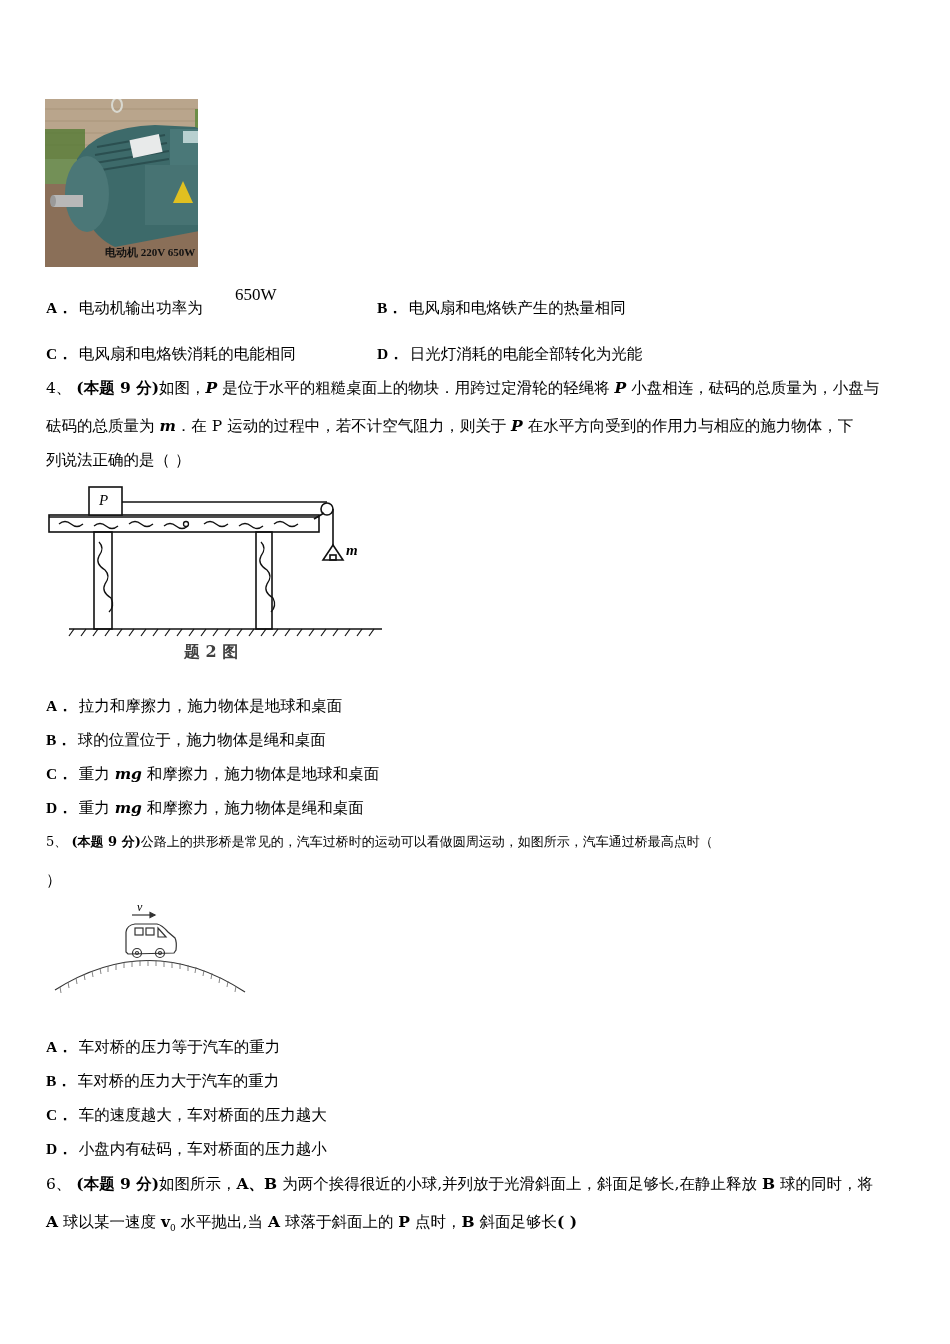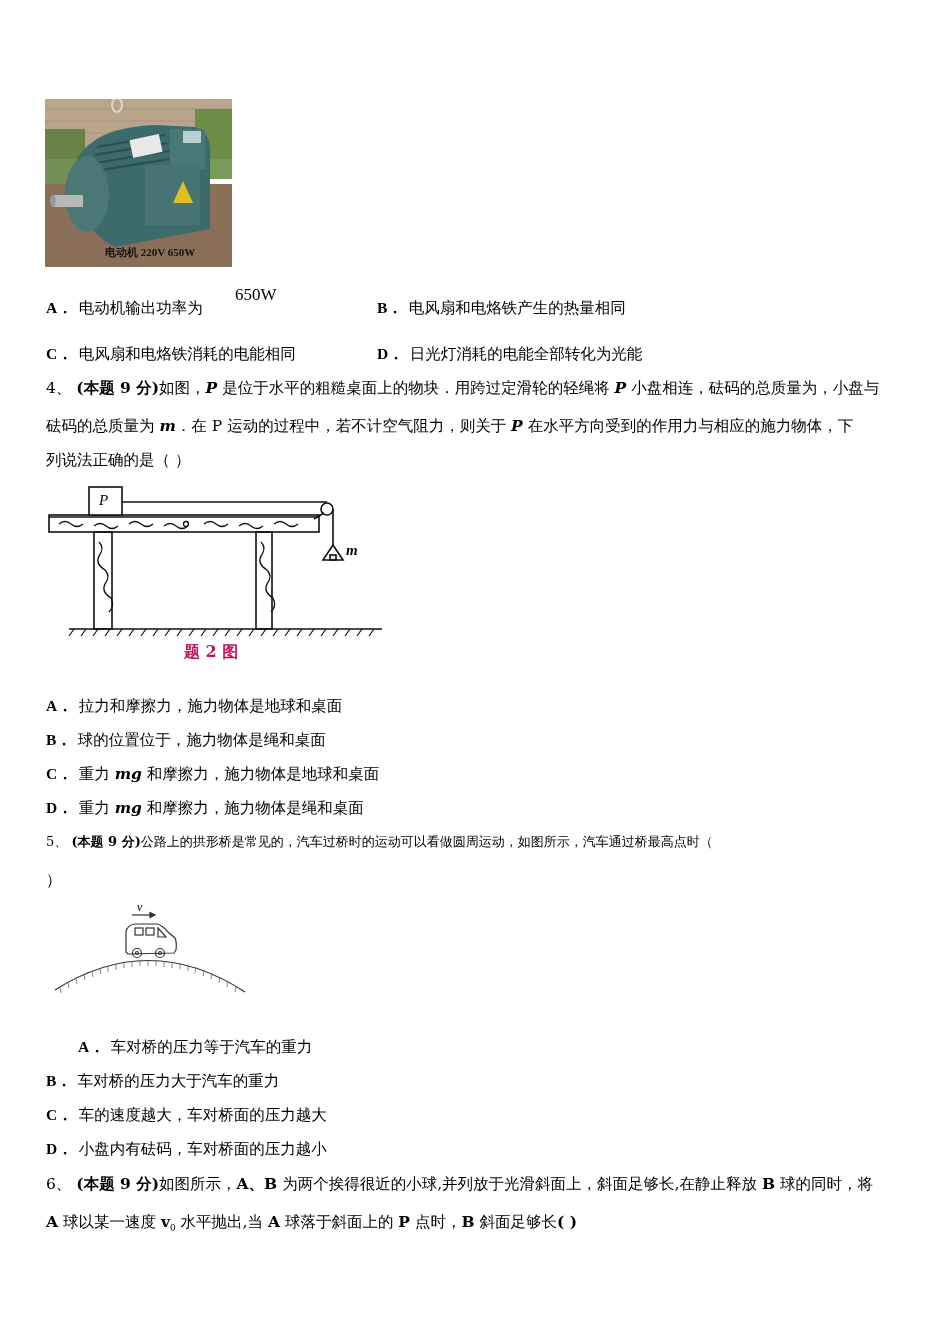--- a/index.html
+++ b/index.html
@@ -4,21 +4,21 @@
 <style>
   html, body { margin: 0; padding: 0; background: #ffffff; }
   body { width: 950px; height: 1344px; position: relative; overflow: hidden;
          font-family: "DejaVu Serif", "Liberation Serif", serif; color: #000; }
   .abs { position: absolute; }
   .line { position: absolute; left: 46px; font-size: 15.5px; line-height: 20px; white-space: nowrap; }
   .b { font-weight: bold; }
   .it { font-style: italic; font-weight: bold; }
   .opt-label { font-weight: bold; font-family: "Liberation Serif", serif; margin-right: 6px; }
   .sup650 { position: absolute; font-family: "Liberation Serif", serif; font-size: 17px; }
-  .motor { left: 45px; top: 99px; width: 187px; height: 168px; overflow: hidden; }
+  .motor { left: 45px; top: 99px; width: 153px; height: 168px; overflow: hidden; }
   .motor-caption { position: absolute; left: 60px; top: 146px; font-size: 11px; font-weight: bold;
                    font-family: "Liberation Serif", serif; color: #111; white-space: nowrap; }
   sub { font-size: 9px; }
 </style>
 </head>
 <body>
 
 <div class="abs motor">
   <svg width="187" height="168" viewBox="0 0 187 168">
     <rect x="0" y="0" width="187" height="60" fill="#b9a58c"></rect>
@@ -128,21 +128,21 @@
       <line x1="270" y1="147" x2="265" y2="154"></line>
         <line x1="282" y1="147" x2="277" y2="154"></line>
       <line x1="294" y1="147" x2="289" y2="154"></line>
         <line x1="306" y1="147" x2="301" y2="154"></line>
       <line x1="318" y1="147" x2="313" y2="154"></line>
         <line x1="330" y1="147" x2="325" y2="154"></line>
     </g>
   </svg>
   <span class="abs" style="left:55px; top:10px; font-style:italic; font-size:15px; font-family:'Liberation Serif',serif;">P</span>
   <span class="abs" style="left:302px; top:60px; font-style:italic; font-weight:bold; font-size:15px; font-family:'Liberation Serif',serif;">m</span>
-  <span class="abs" style="left:140px; top:160px; font-size:16px; font-weight:bold; color:#be185d;">题 2 图</span>
+  <span class="abs" style="left:140px; top:160px; font-size:16px; font-weight:bold; color:#404040;">题 2 图</span>
 </div>
 
 <div class="line" style="top:696px;">
   <span class="opt-label">A．</span><span>拉力和摩擦力，施力物体是地球和桌面</span>
 </div>
 <div class="line" style="top:730px;">
   <span class="opt-label">B．</span><span>球的位置位于，施力物体是绳和桌面</span>
 </div>
 <div class="line" style="top:764px;">
   <span class="opt-label">C．</span><span>重力 </span><span class="it">mg</span><span> 和摩擦力，施力物体是地球和桌面</span>
@@ -196,21 +196,21 @@
       <line x1="154" y1="70" x2="153" y2="76"></line>
         <line x1="162" y1="73" x2="161" y2="79"></line>
       <line x1="170" y1="77" x2="169" y2="83"></line>
         <line x1="178" y1="81" x2="177" y2="87"></line>
       <line x1="186" y1="86" x2="185" y2="92"></line>
     </g>
   </svg>
   <span class="abs" style="left:87px; top:0px; font-style:italic; font-size:12px; font-family:'Liberation Serif',serif;">v</span>
 </div>
 
-<div class="line" style="top:1037px;margin-left:32px;">
+<div class="line" style="top:1037px;">
   <span class="opt-label">A．</span><span>车对桥的压力等于汽车的重力</span>
 </div>
 <div class="line" style="top:1071px;">
   <span class="opt-label">B．</span><span>车对桥的压力大于汽车的重力</span>
 </div>
 <div class="line" style="top:1105px;">
   <span class="opt-label">C．</span><span>车的速度越大，车对桥面的压力越大</span>
 </div>
 <div class="line" style="top:1139px;">
   <span class="opt-label">D．</span><span>小盘内有砝码，车对桥面的压力越小</span>

